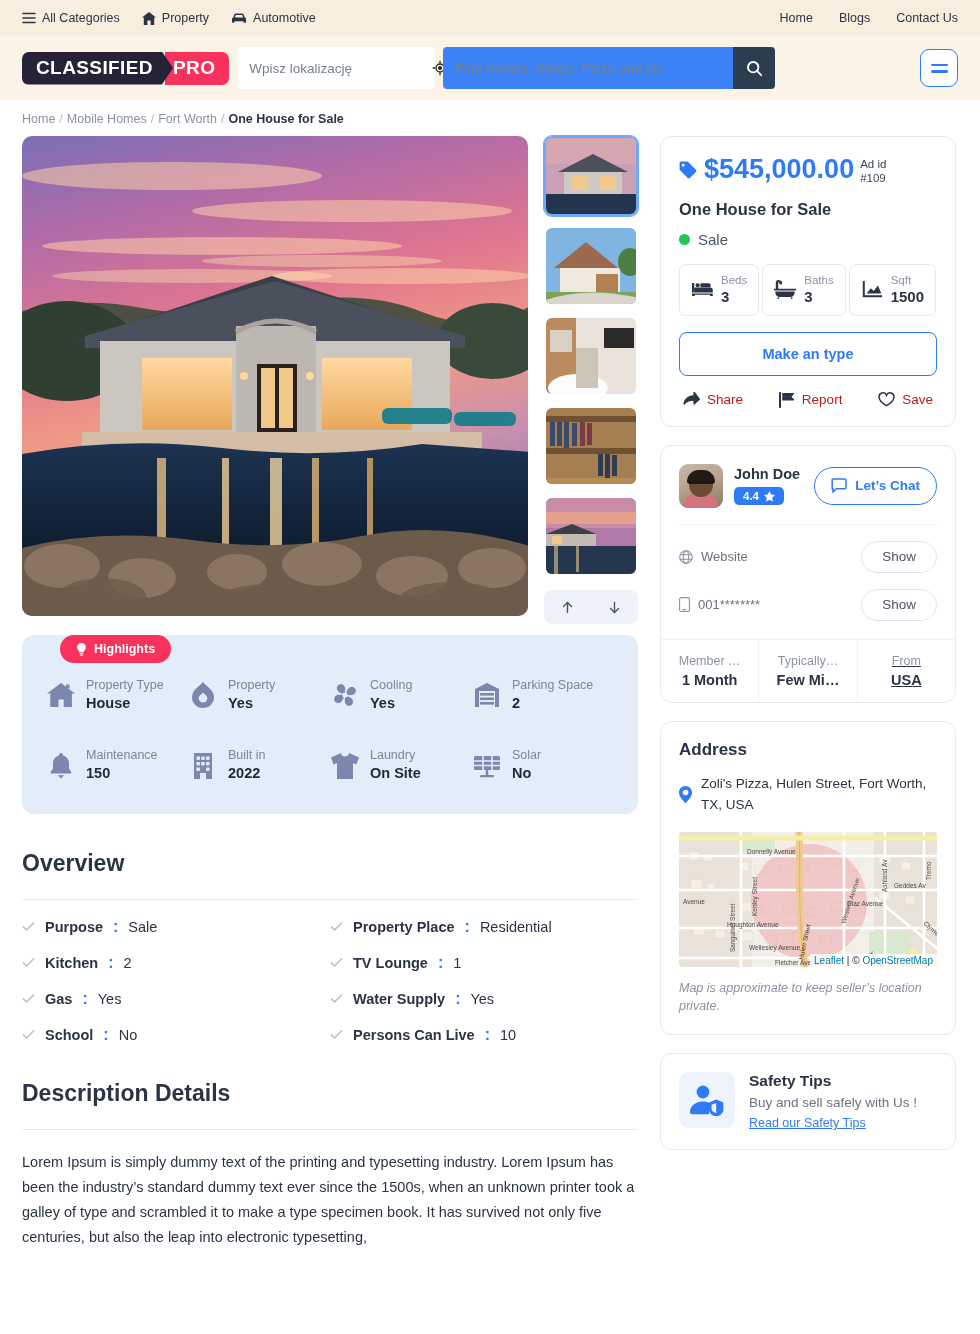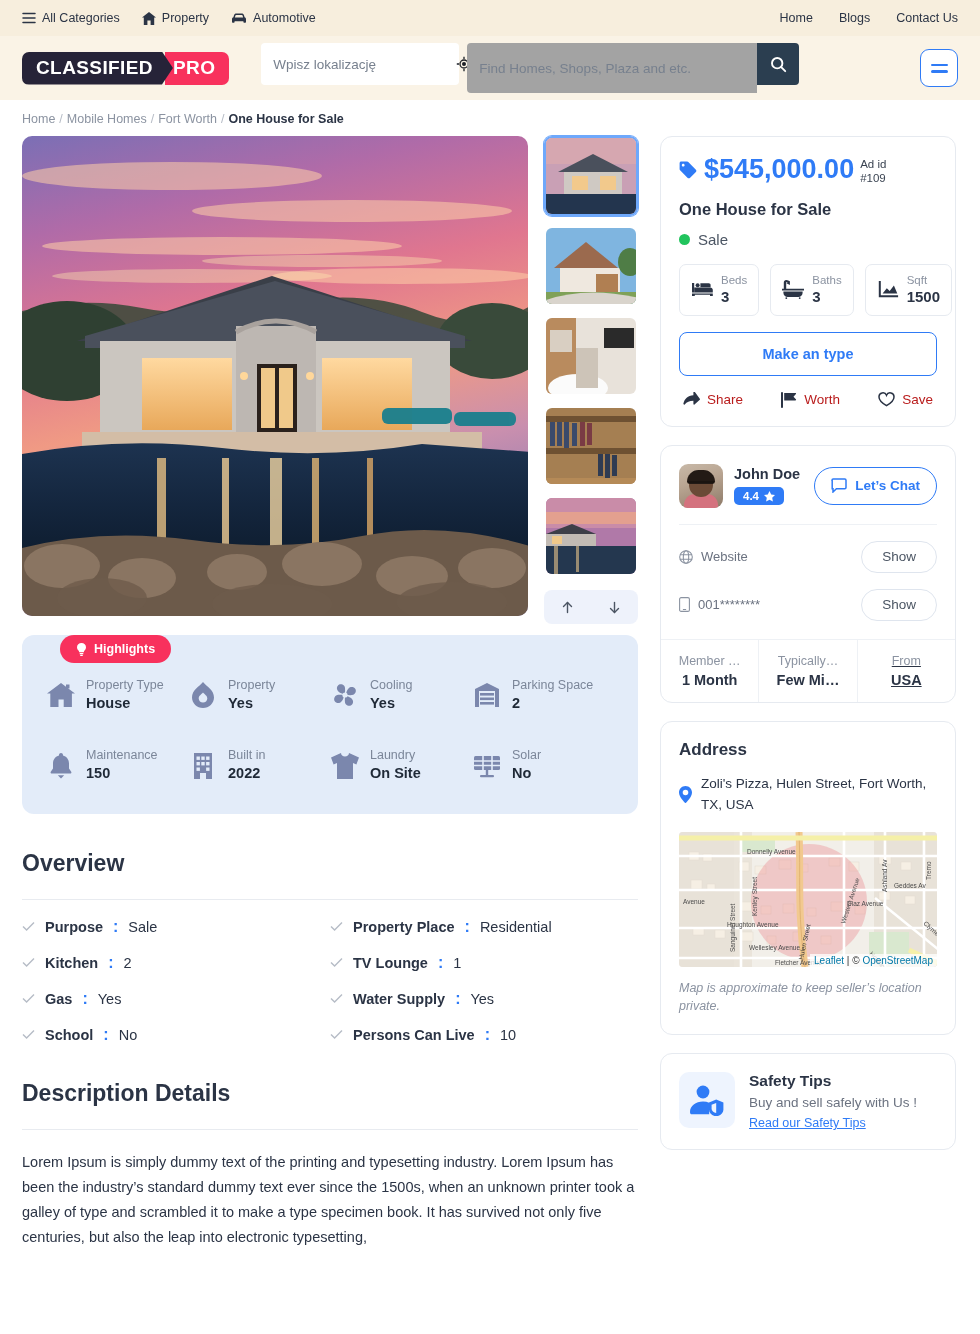--- a/index.html
+++ b/index.html
@@ -49,34 +49,34 @@
     clip-path: polygon(0 0, calc(100% - 11px) 0, 100% 50%, calc(100% - 11px) 100%, 0 100%);
     padding-right: 20px;
   }
   .logo-b {
     background: #f8315d; color: #fff;
     font-weight: bold; font-size: 19px; letter-spacing: .4px;
     padding: 0 14px 0 8px; height: 100%;
     display: flex; align-items: center;
     margin-left: -8px;
   }
-  .searchwrap { display: flex; margin-left: 32px; gap: 8px; }
+  .searchwrap { display: flex; align-items: center; margin-left: 8px; gap: 8px; }
   .loc-field {
     width: 198px; height: 42px; background: #fff;
     border-radius: 4px; display: flex; align-items: center;
     padding: 0 12px; gap: 6px;
   }
   .loc-field input {
     border: 0; outline: 0; flex: 1; font-size: 13.5px;
     font-family: "Liberation Sans", sans-serif; color: #2b3445;
     background: transparent;
   }
   .loc-field input::placeholder { color: #77808e; }
   .find-field {
-    width: 290px; height: 50px; background: #a3a3a3;
+    width: 290px; height: 42px; background: #3b82f6;
     border-radius: 4px 0 0 4px; display: flex; align-items: center;
     padding: 0 12px;
   }
   .find-field input {
     border: 0; outline: 0; width: 100%; font-size: 13.5px;
     font-family: "Liberation Sans", sans-serif; color: #2b3445;
     background: transparent;
   }
   .find-field input::placeholder { color: #77808e; }
   .search-btn {
@@ -165,21 +165,21 @@
     font-size: 27px; font-weight: bold; color: #2f7bf6;
     display: flex; align-items: center; gap: 7px; line-height: 1.1;
     white-space: nowrap;
   }
   .adid { font-size: 11.5px; color: #3b4452; line-height: 1.25; padding-top: 2px; }
   .adid .n { display: block; }
   .listing-title { font-size: 16.5px; font-weight: bold; color: #2b3445; margin-top: 14px; }
   .status { display: flex; align-items: center; gap: 8px; margin-top: 12px; font-size: 15px; color: #4b5563; }
   .dot { width: 11px; height: 11px; border-radius: 50%; background: #21c45d; }
 
-  .specs { display: flex; gap: 11px; margin-top: 16px; }
+  .specs { display: flex; gap: 3px; margin-top: 16px; }
   .spec {
     border: 1px solid #e6eaf0; border-radius: 7px; height: 52px;
     display: flex; align-items: center; gap: 8px; padding: 0 11px; flex: none;
   }
   .spec-t { font-size: 11.5px; color: #8b93a1; line-height: 1.25; }
   .spec-v { font-size: 15px; font-weight: bold; color: #2b3445; line-height: 1.25; }
 
   .offer-btn {
     width: 100%; height: 44px; margin-top: 16px;
     border: 1.4px solid #2f7bf6; border-radius: 8px; background: #fff;
@@ -841,21 +841,21 @@
             </span>
             <span>Share</span>
           </div>
           <div class="action">
             <span class="ico">
               <svg width="16" height="16" viewBox="0 0 16 16">
                   <rect fill="#2b3445" x="0" y="0" width="2" height="16" rx=".9"></rect>
                   <path fill="#2b3445" d="M3.2 1h11.2c.6 0 .9.7.5 1.1l-2.4 2.6 2.4 2.6c.4.4.1 1.1-.5 1.1H3.2z"></path>
                 </svg>
             </span>
-            <span>Worth</span>
+            <span>Report</span>
           </div>
           <div class="action">
             <span class="ico">
               <svg width="17" height="15" viewBox="0 0 17 15">
                   <path fill="none" stroke="#2b3445" stroke-width="1.5" d="M8.5 13.6S1 9.2 1 4.9A3.9 3.9 0 0 1 8.5 3.3 3.9 3.9 0 0 1 16 4.9c0 4.3-7.5 8.7-7.5 8.7z"></path>
                 </svg>
             </span>
             <span>Save</span>
           </div>
         </div>

